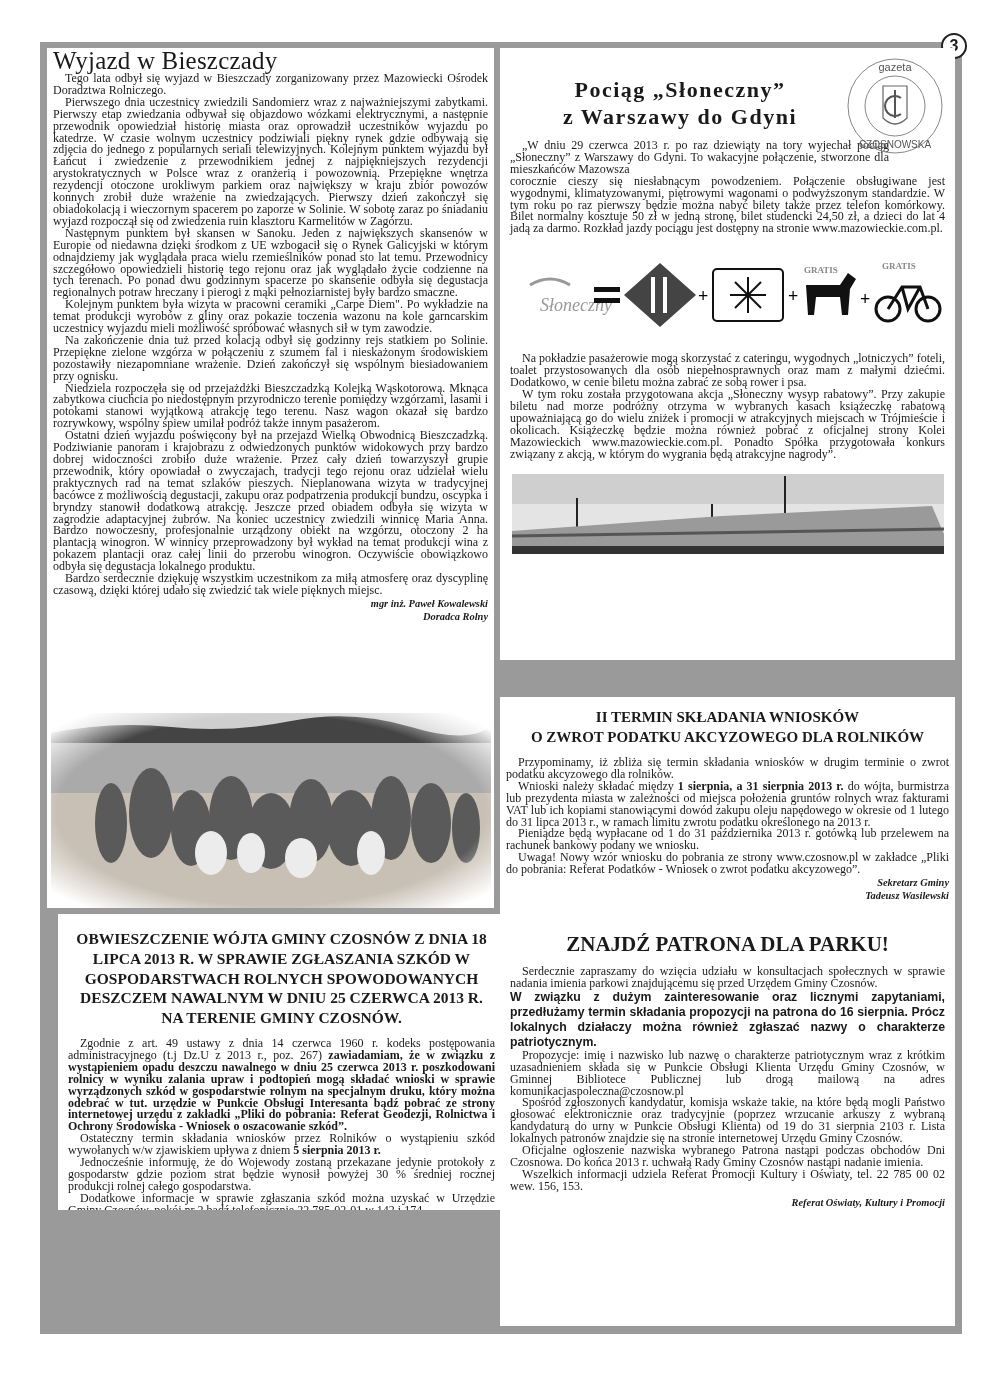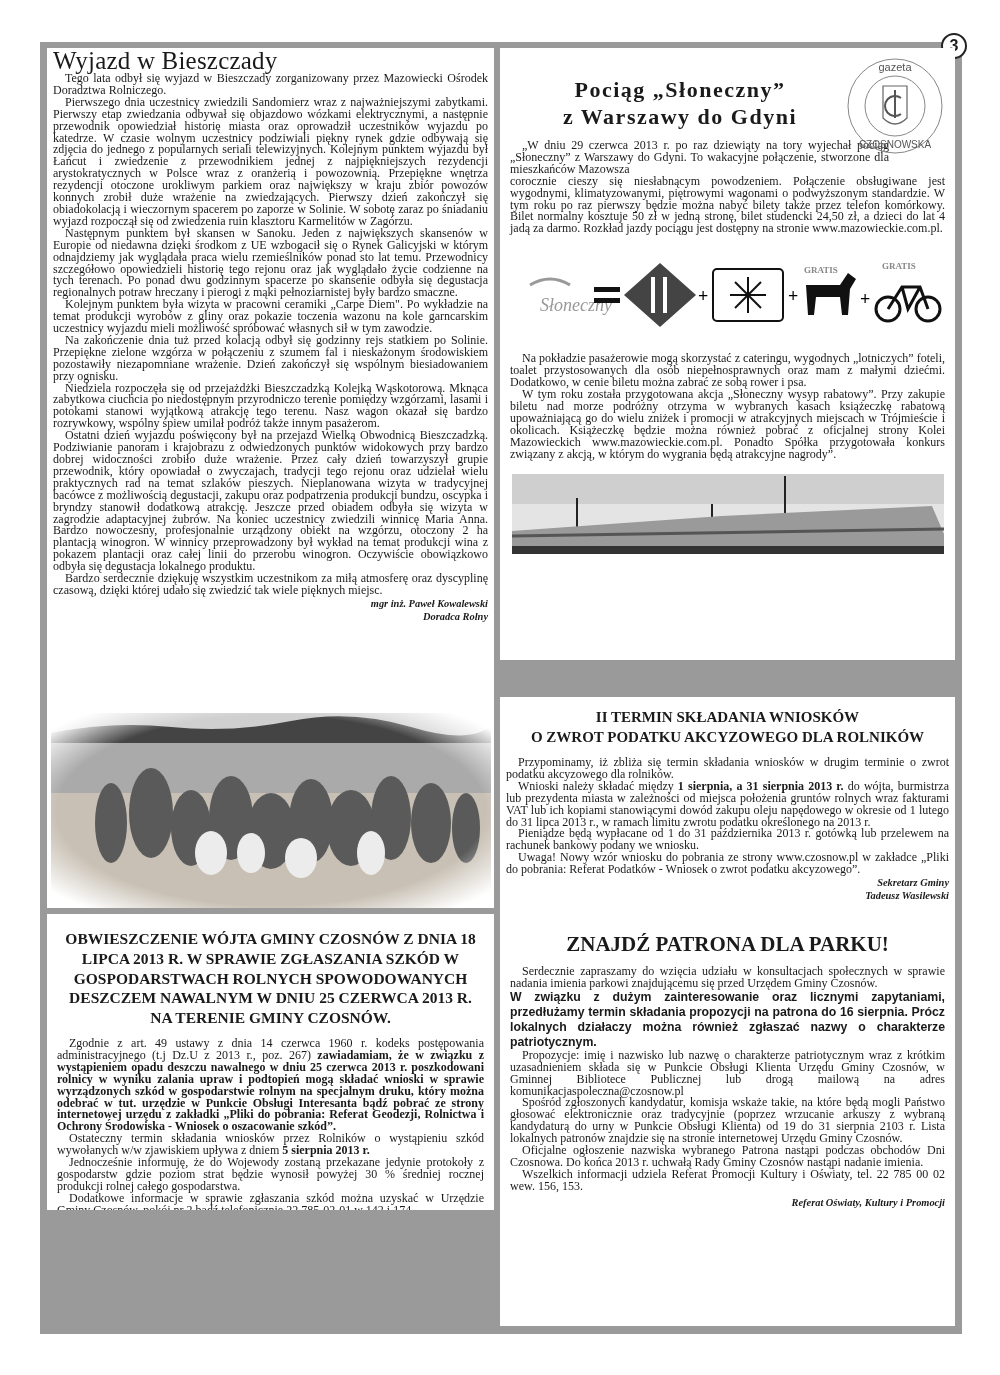--- a/index.html
+++ b/index.html
@@ -2,21 +2,21 @@
 <html><head>
 <meta charset="utf-8">
 <style>
   html, body { margin:0; padding:0; background:#ffffff; }
   body { width:1000px; height:1375px; position:relative; font-family:"Liberation Serif", serif; color:#1a1a1a; overflow:hidden; }
   .frame { position:absolute; left:40px; top:42px; width:922px; height:1292px; background:#9a9a9a; }
   .panel { position:absolute; background:#ffffff; box-sizing:border-box; overflow:hidden; }
   #p-biesz { left:47px; top:48px; width:447px; height:860px; padding:2px 6px 0 6px; }
   #p-pociag { left:500px; top:48px; width:455px; height:612px; padding:16px 10px; }
   #p-termin { left:500px; top:697px; width:455px; height:241px; padding:0 6px; }
-  #p-obwiesz { left:47px; top:914px; width:447px; height:296px; padding:0 10px; }
+  #p-obwiesz { left:58px; top:914px; width:447px; height:296px; padding:0 10px; }
   #p-patron { left:500px; top:914px; width:455px; height:412px; padding:0 10px; }
   .page-num { position:absolute; left:941px; top:33px; width:22px; height:22px; border:2px solid #222; border-radius:50%; background:#fff; font-family:"Liberation Sans", sans-serif; font-size:16px; line-height:22px; text-align:center; font-weight:bold; box-sizing:content-box; }
   p { margin:0; font-size:12px; line-height:11.9px; text-align:justify; text-indent:12px; }
   .sig { text-align:right; font-style:italic; font-weight:bold; font-size:10.4px; line-height:13px; text-indent:0; }
   h1.biesz { font-family:"Liberation Serif", serif; font-size:25px; line-height:22px; margin:0 0 1px 0; font-weight:normal; letter-spacing:0.2px; }
   h2.pociag { font-size:22px; line-height:27px; text-align:center; margin:12px 95px 0 0; letter-spacing:1.5px; font-weight:bold; }
   h2.termin { font-size:15px; line-height:20px; text-align:center; margin:10px 0 10px 0; font-weight:bold; }
   h2.obw { font-size:15.5px; line-height:19.8px; text-align:center; margin:15px 0 10px 0; font-weight:bold; }
   h2.patron { font-size:21px; line-height:24px; text-align:center; margin:18px 0 10px 0; font-weight:bold; }
   .logo { position:absolute; right:10px; top:8px; width:100px; height:100px; }

